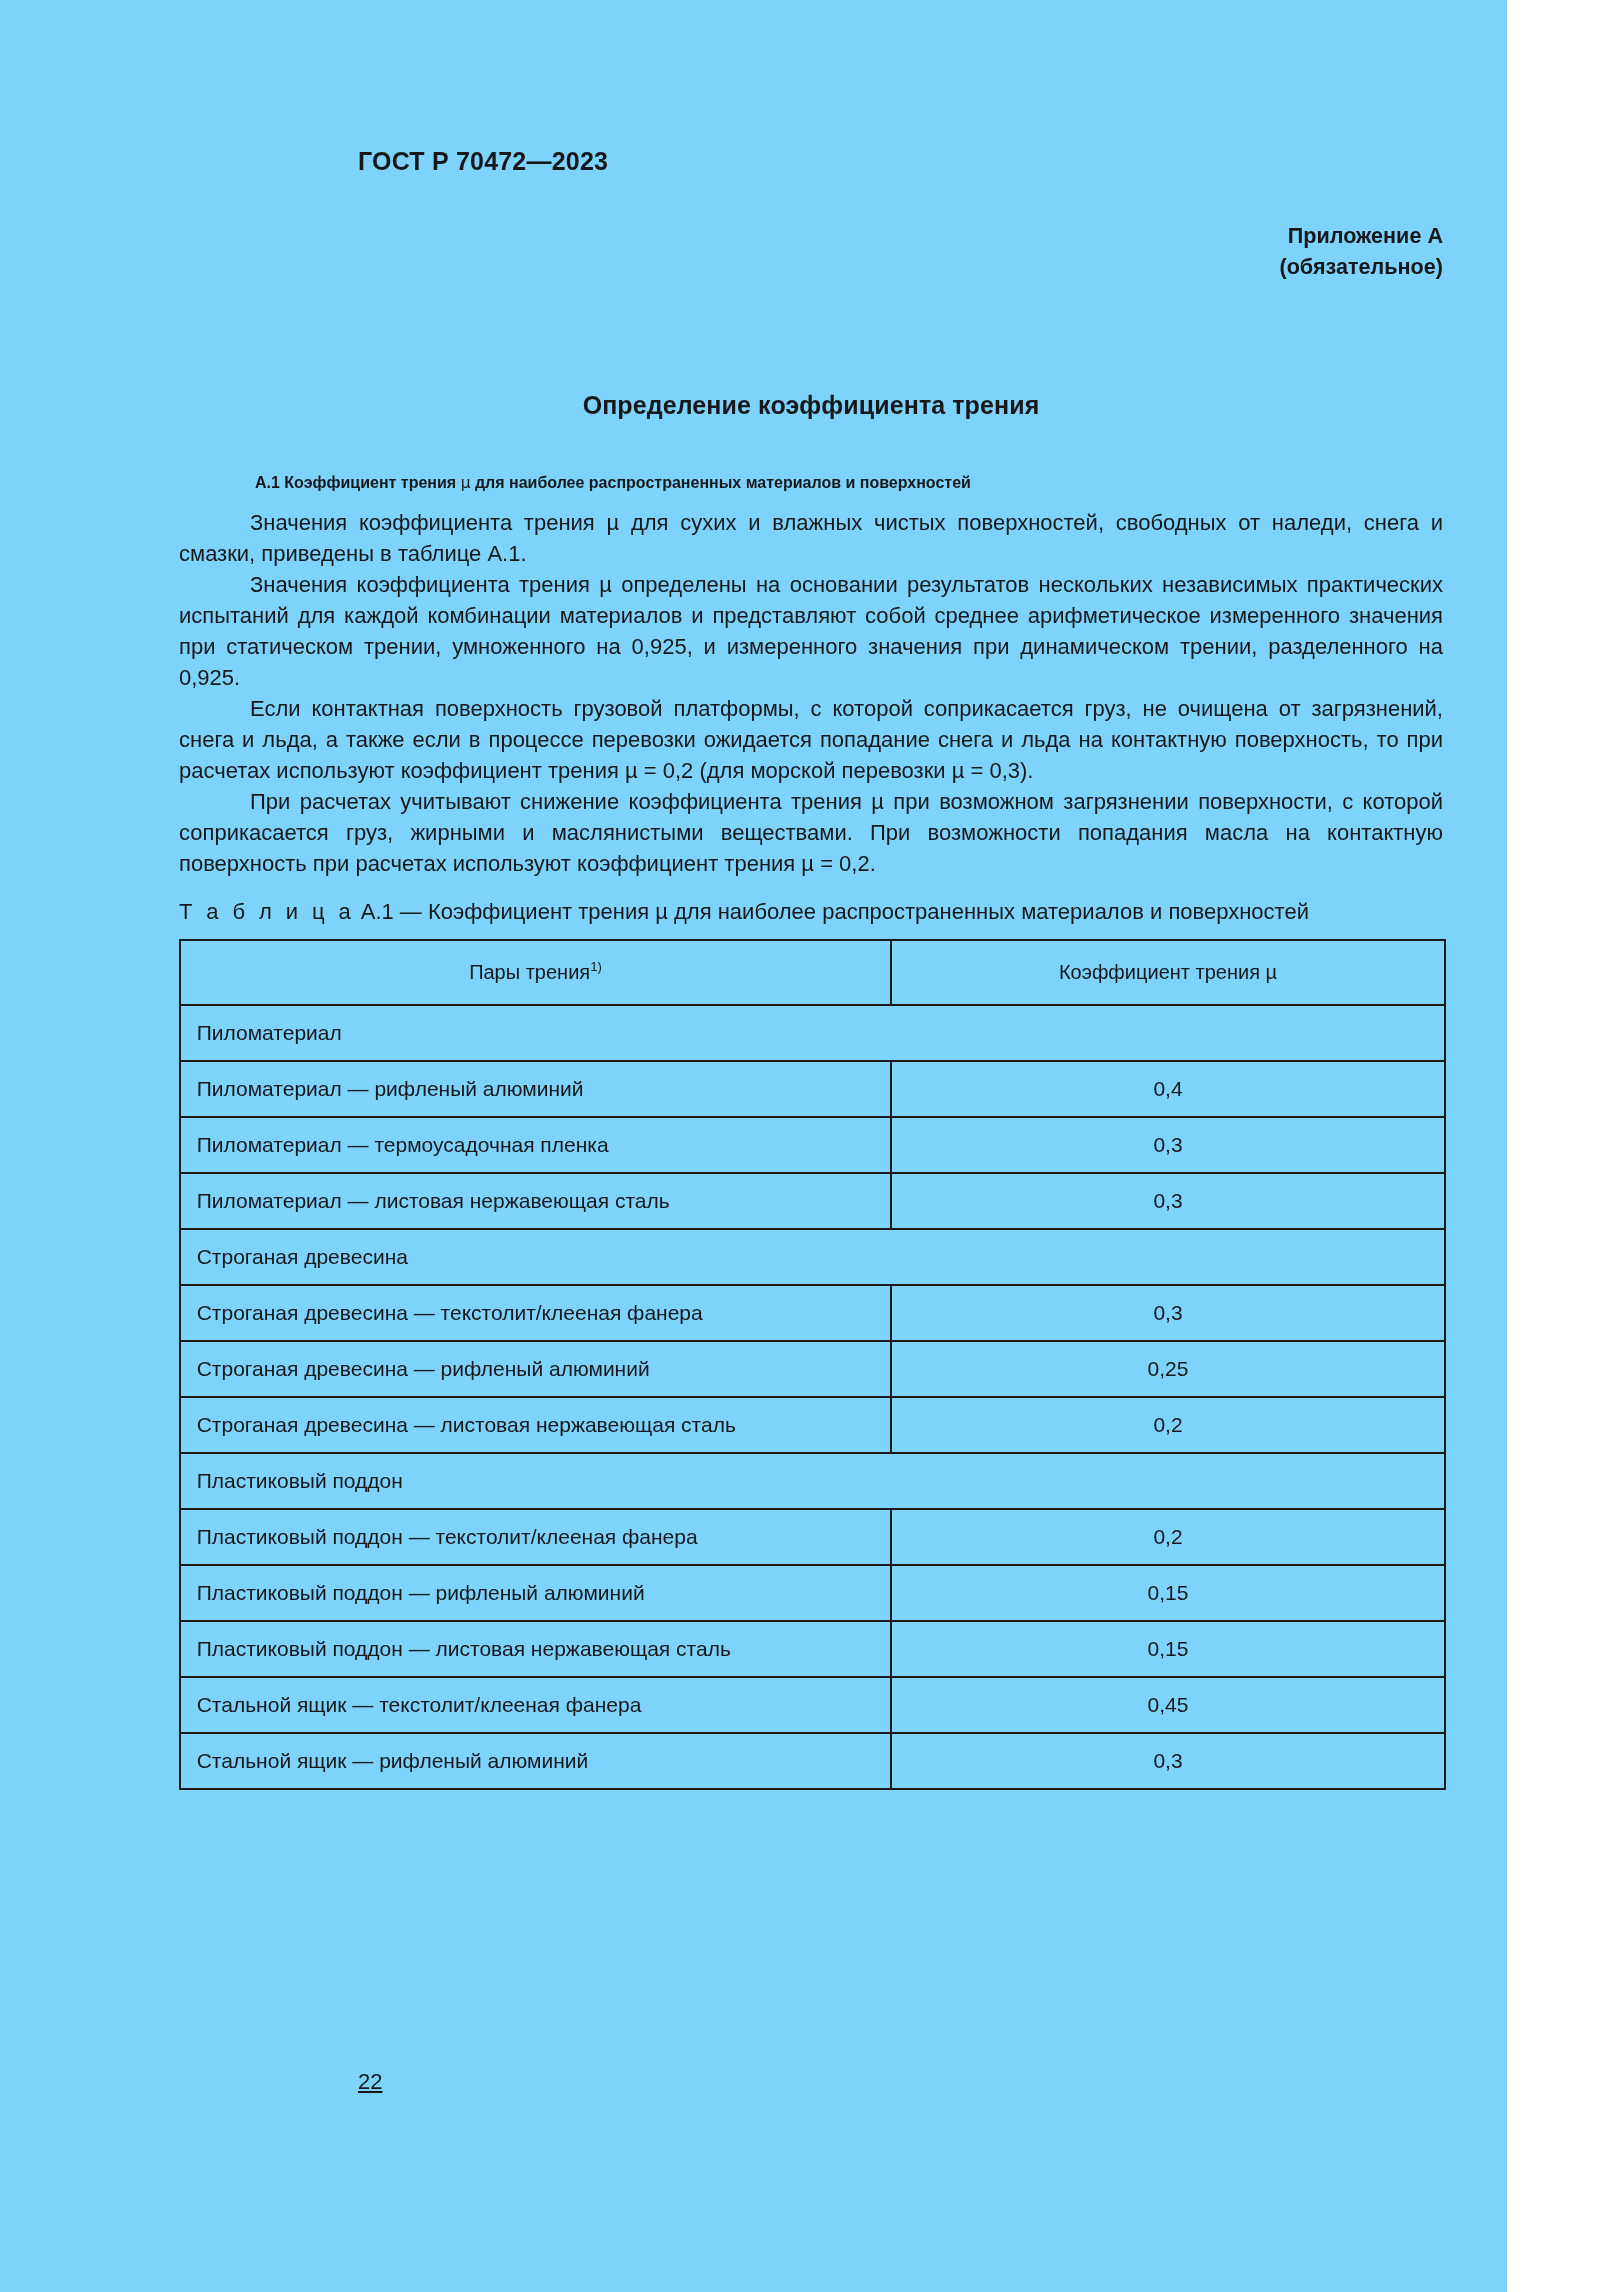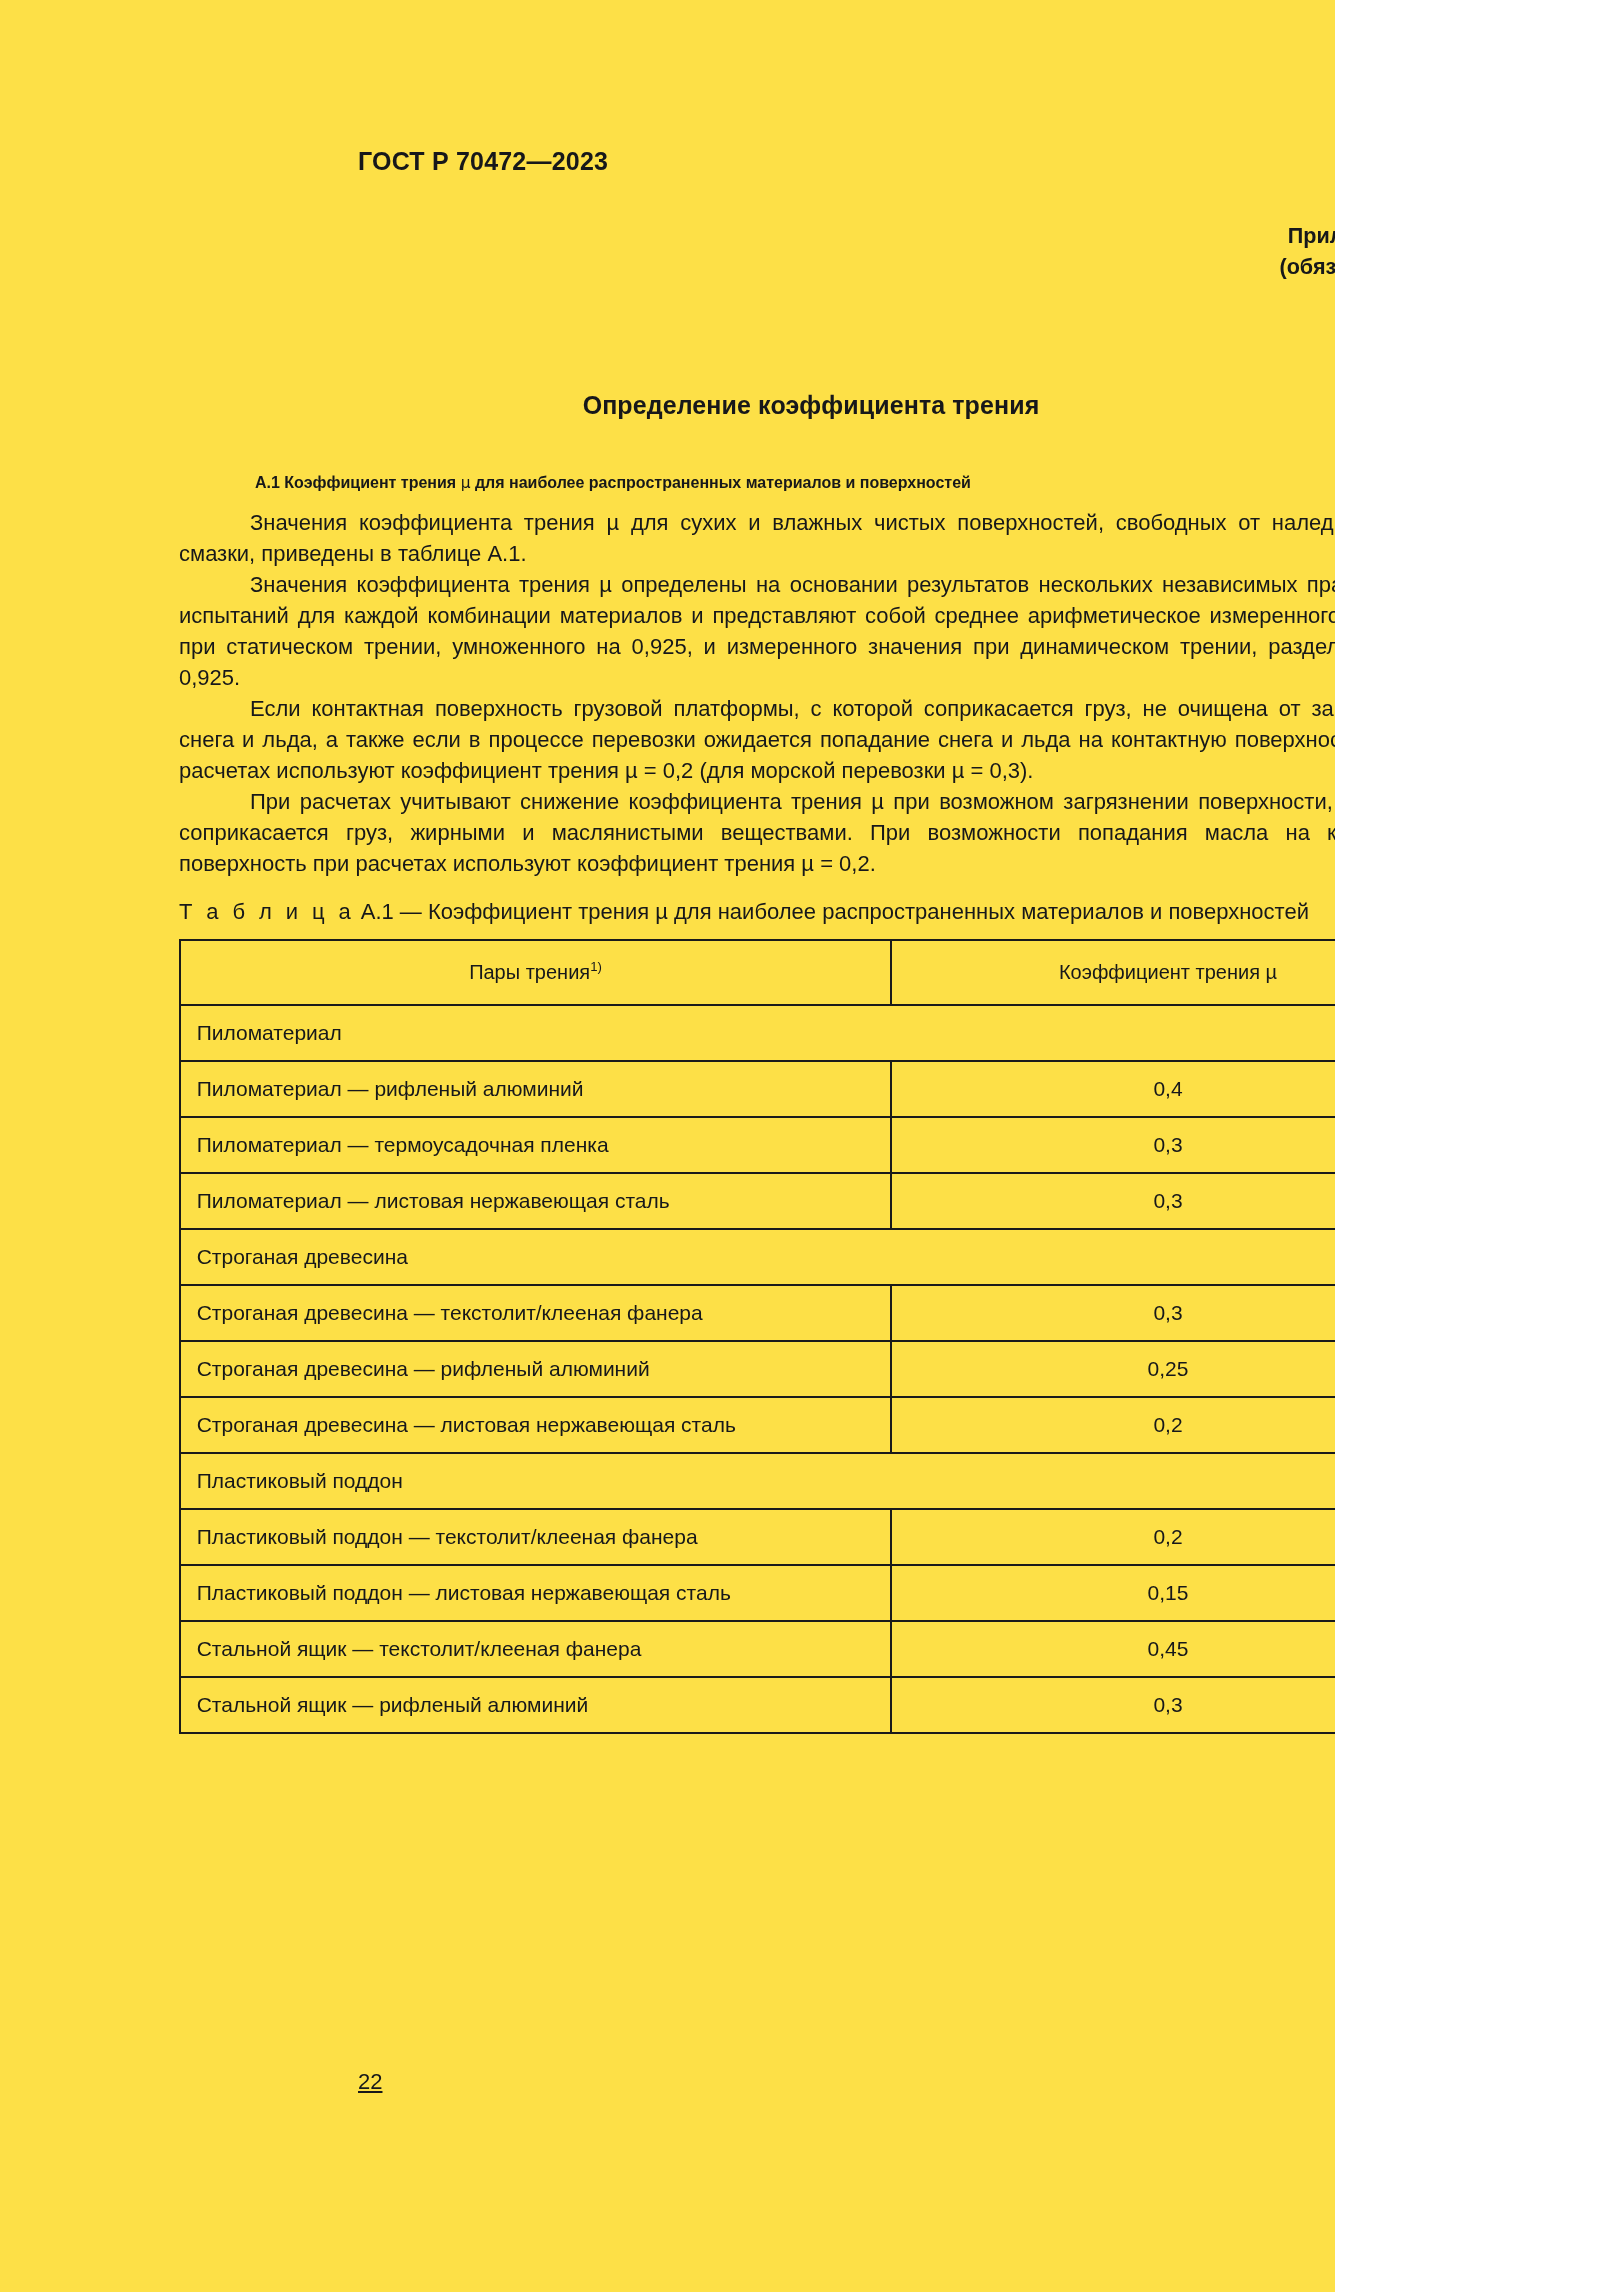--- a/index.html
+++ b/index.html
@@ -7,23 +7,23 @@
     padding: 0;
     background: #ffffff;
   }
   body {
     font-family: "Liberation Sans", sans-serif;
     color: #17181a;
     -webkit-font-smoothing: antialiased;
   }
   .page {
     position: relative;
-    width: 1335px;
+    width: 1507px;
     height: 2293px;
-    background: #fde047;
+    background: #7dd3fc;
     overflow: hidden;
     box-sizing: border-box;
   }
   .content {
     position: absolute;
     left: 179px;
     top: 0;
     width: 1264px;
   }
 
@@ -245,20 +245,24 @@
             <td class="value">0,2</td>
           </tr>
           <tr class="group">
             <td class="label" colspan="2">Пластиковый поддон</td>
           </tr>
           <tr>
             <td class="label">Пластиковый поддон — текстолит/клееная фанера</td>
             <td class="value">0,2</td>
           </tr>
           <tr>
+            <td class="label">Пластиковый поддон — рифленый алюминий</td>
+            <td class="value">0,15</td>
+          </tr>
+          <tr>
             <td class="label">Пластиковый поддон — листовая нержавеющая сталь</td>
             <td class="value">0,15</td>
           </tr>
           <tr>
             <td class="label">Стальной ящик — текстолит/клееная фанера</td>
             <td class="value">0,45</td>
           </tr>
           <tr>
             <td class="label">Стальной ящик — рифленый алюминий</td>
             <td class="value">0,3</td>

